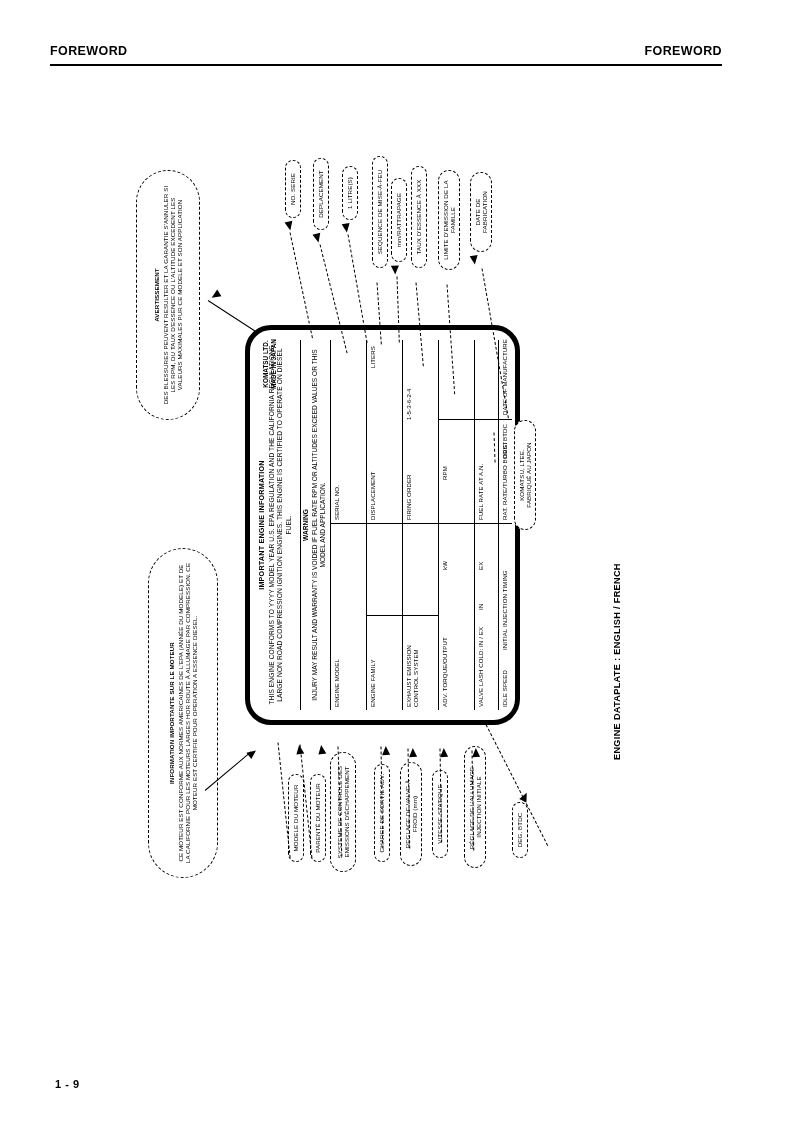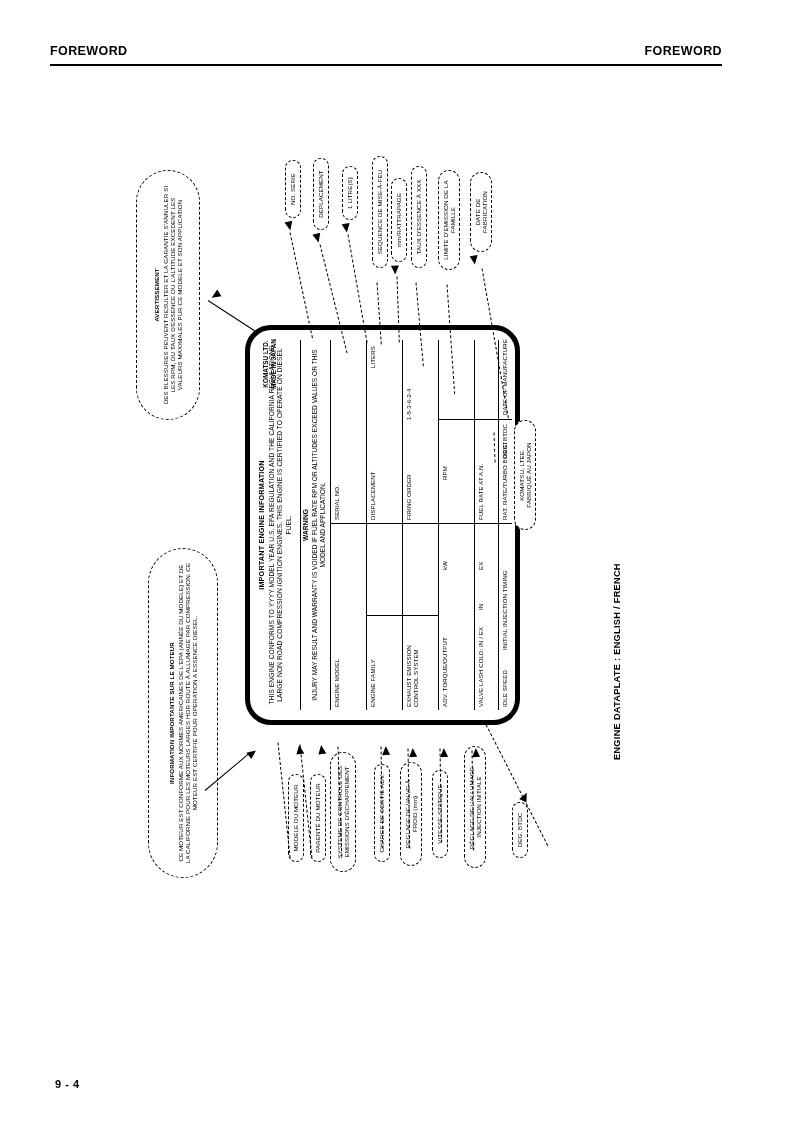--- a/index.html
+++ b/index.html
@@ -286,15 +286,15 @@
     </div>
     <div class="lead" style="left:494px;top:432px;width:30px;transform:rotate(88deg);"></div>
 
     <div class="rot90" style="position:absolute;left:612px;top:760px;">
       <div class="caption" style="left:0;top:0;">ENGINE DATAPLATE : ENGLISH / FRENCH</div>
     </div>
 
   </div>
 
 
-  <div class="ftr">9 - 4</div>
+  <div class="ftr">1 - 9</div>
 
 </div>
 
 </body></html>

